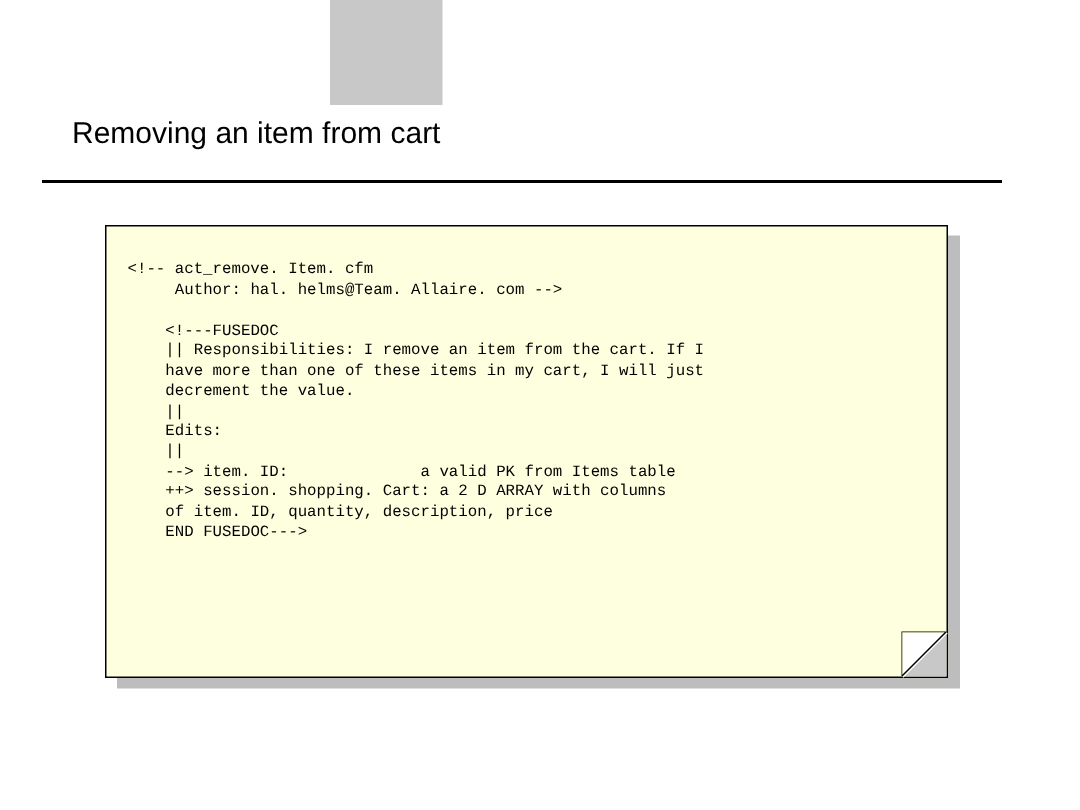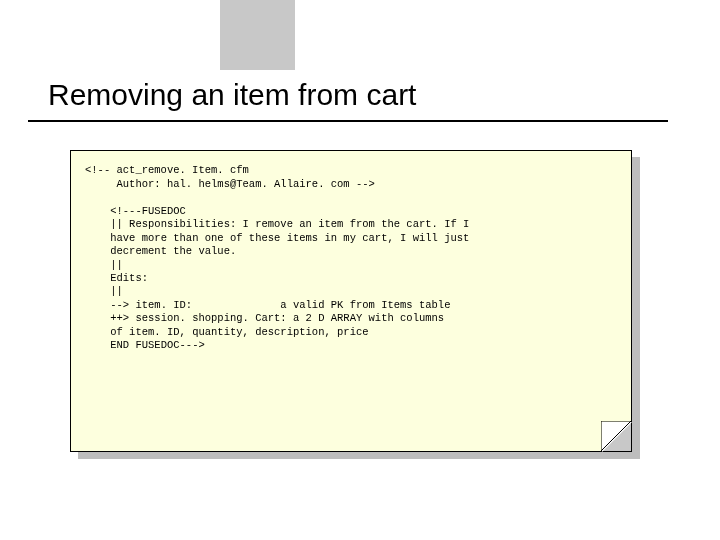--- a/index.html
+++ b/index.html
@@ -17,21 +17,21 @@
       left: 220px;
       top: 0;
       width: 75px;
       height: 70px;
       background: #c8c8c8;
     }
     .title {
       position: absolute;
       left: 48px;
       top: 78px;
-      font-size: 30px;
+      font-size: 20px;
       color: #000;
       font-weight: normal;
     }
     .title-underline {
       position: absolute;
       left: 28px;
       top: 120px;
       width: 640px;
       height: 2px;
       background: #000;
@@ -48,21 +48,21 @@
       position: absolute;
       left: 70px;
       top: 150px;
       width: 562px;
       height: 302px;
       background: #fdffde;
       border: 1px solid #000;
       box-sizing: border-box;
     }
     .note-inner {
-      padding: 0 14px;
+      padding: 10px 14px;
       font-family: "Courier New", monospace;
       font-size: 10.5px;
       line-height: 1.28;
       color: #000;
       white-space: pre;
     }
     .line { white-space: pre-wrap; }
     .fold-back {
       position: absolute;
       right: 0;

